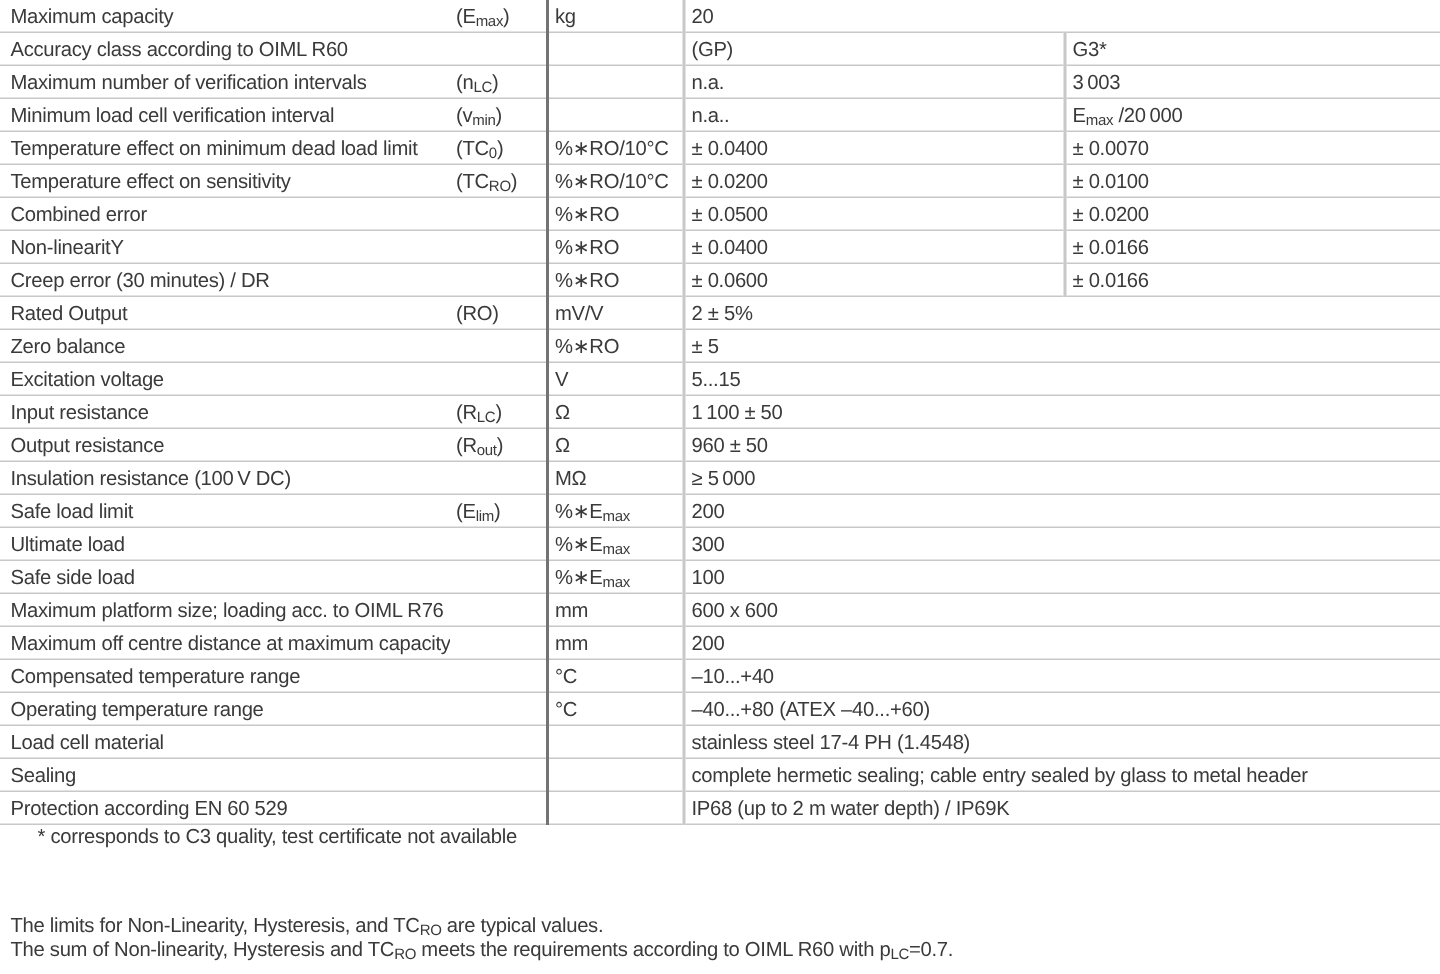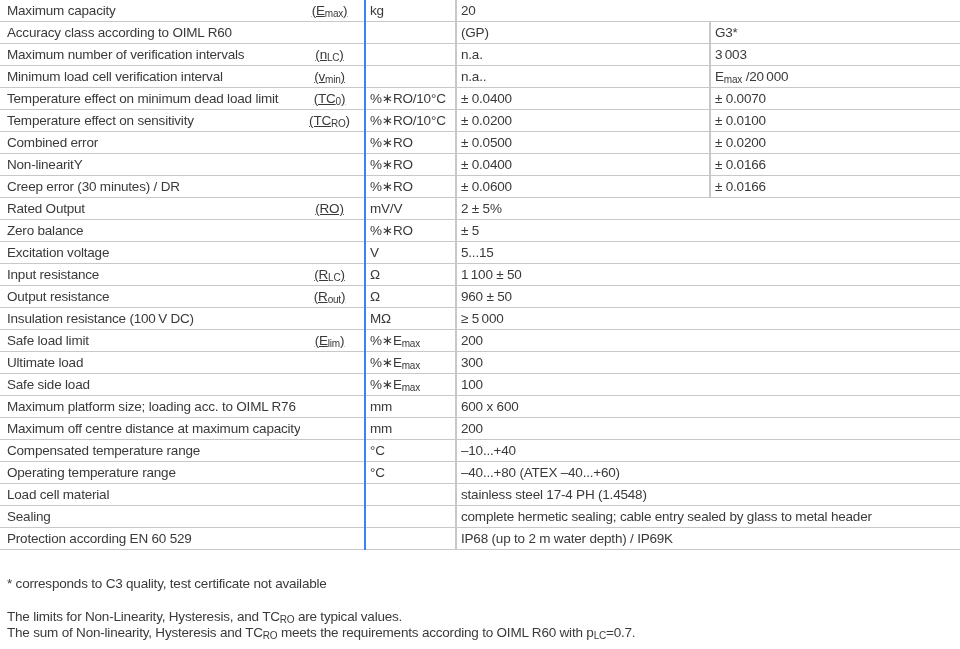--- a/index.html
+++ b/index.html
@@ -21,31 +21,31 @@
       height: 21px;
       padding: 0 4px;
       border-bottom: 1px solid #c8c8c8;
       border-right: 2px solid #c8c8c8;
       white-space: nowrap;
       overflow: hidden;
       vertical-align: middle;
       line-height: 20px;
     }
     #spec td.c-param { border-right: none; padding-left: 7px; }
-    #spec td.c-sym { text-align: center; padding-right: 9px; border-right: 2px solid #3b82f6; text-decoration: underline; }
+    #spec td.c-sym { text-align: left; padding-right: 9px; border-right: 2px solid #737373; }
     #spec td.c-unit { text-align: left; }
     #spec td.c-val { text-align: left; }
     #spec td.c-last { border-right: none; }
     #spec td.c-gp { border-right: 2px solid #c8c8c8; }
     sub.s { font-size: 10px; vertical-align: -2px; line-height: 0; }
     .notes {
       position: absolute; left: 7px;
       font-size: 13.5px; letter-spacing: -0.2px; color: #3a3a3a;
     }
-    #note-star { top: 576px; }
+    #note-star { top: 550px; margin-left: 18px; }
     #note-1 { top: 609px; }
     #note-2 { top: 625px; }
   </style>
 </head>
 <body>
 
 <table id="spec">
   <colgroup>
     <col style="width:300px">
     <col style="width:65px">

